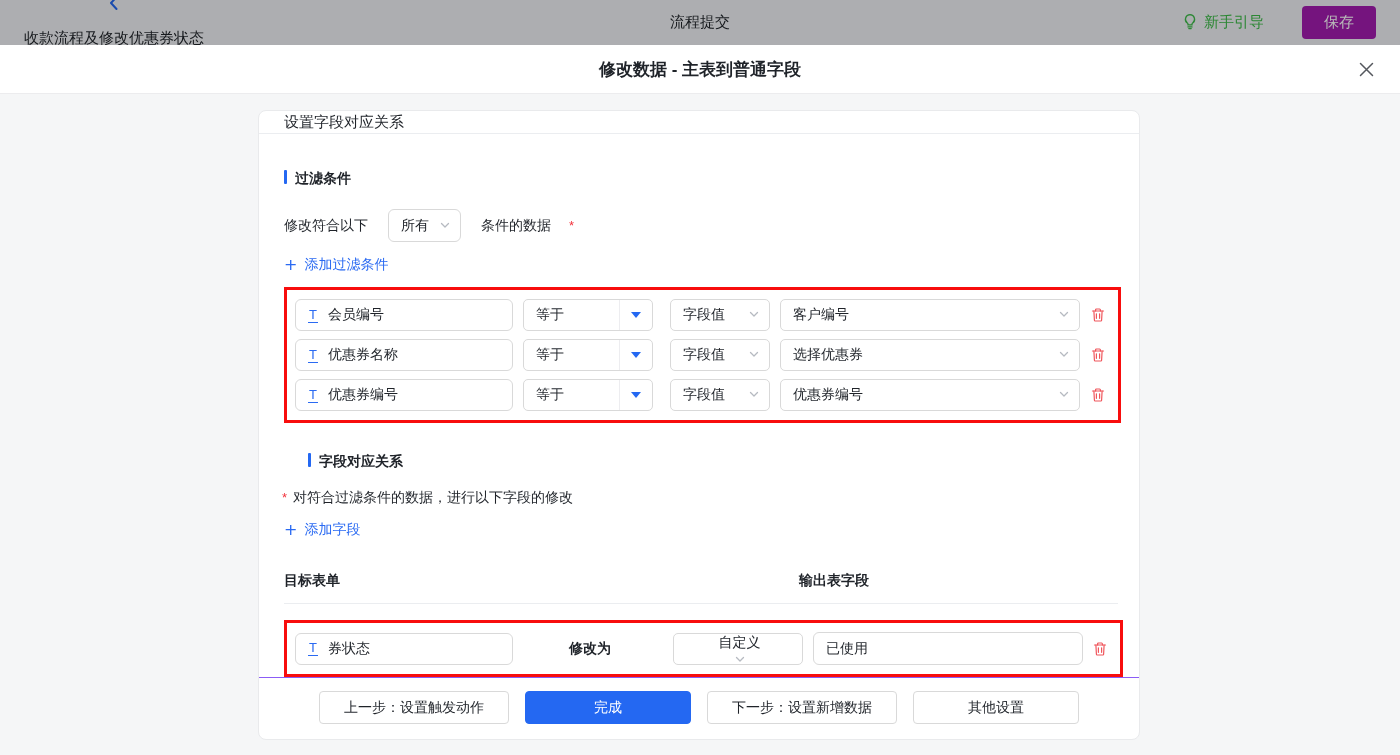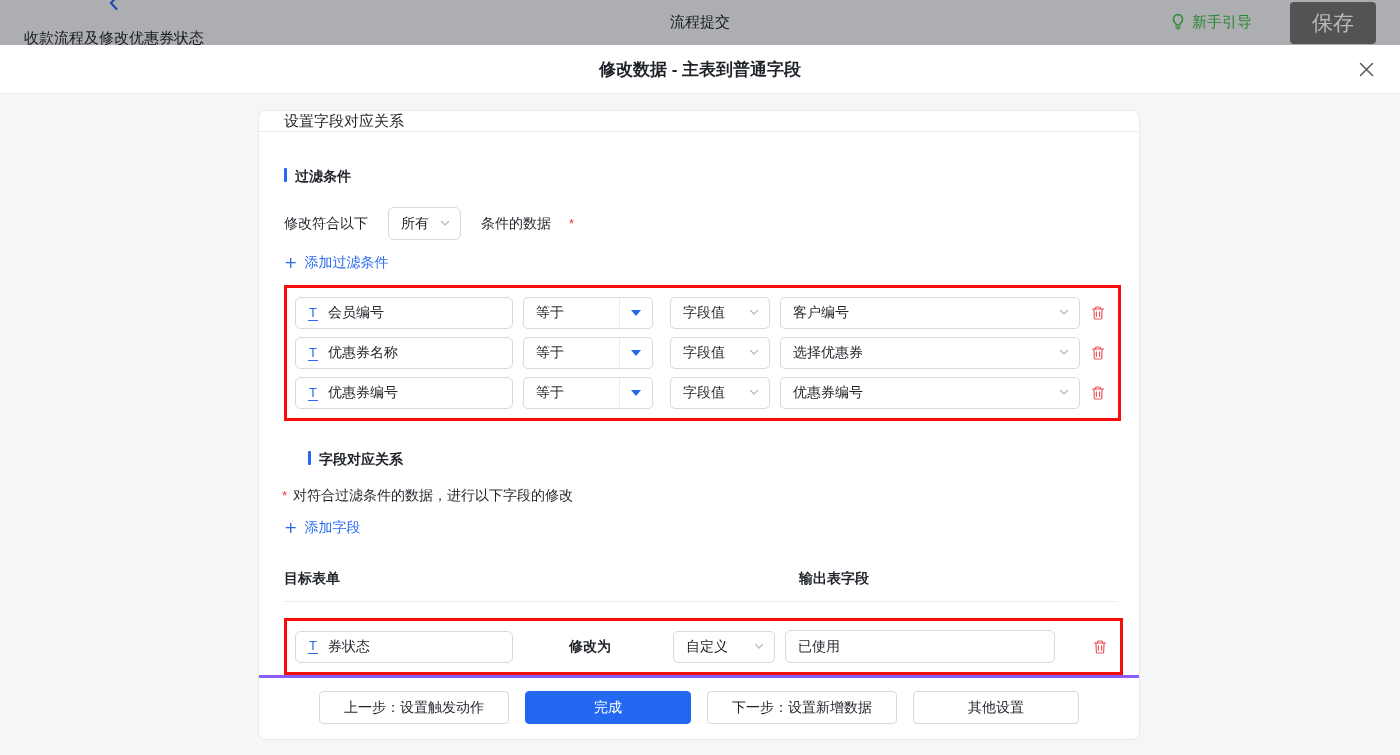--- a/index.html
+++ b/index.html
@@ -48,22 +48,22 @@
     align-items: center;
     gap: 38px;
     position: relative;
     z-index: 1;
   }
   .guide {
     display: flex; align-items: center; gap: 6px;
     color: #3dbb49; font-size: 15px; cursor: pointer;
   }
   .save-btn {
-    background: #737373; color: #ffffff;
-    font-size: 21px;
+    background: #a21caf; color: #ffffff;
+    font-size: 15px;
     border: none; border-radius: 4px;
     padding: 7px 22px;
     cursor: pointer;
   }
 
   
   .modal-header {
     position: relative;
     height: 49px;
     background: #ffffff;
@@ -190,21 +190,21 @@
   .select {
     height: 32px;
     border: 1px solid #d9d9d9; border-radius: 5px;
     background: #fff;
     display: flex; align-items: center; justify-content: space-between;
     padding: 0 9px 0 12px;
     cursor: pointer;
   }
   .select.sm { width: 100px; margin-left: 17px; }
   .select.lg { width: 300px; margin-left: 10px; }
-  .select.md { width: 102px; }
+  .select.md { width: 130px; flex-direction: column; }
 
   .trash {
     margin-left: auto;
     margin-right: 4px;
     color: #f0565c;
     display: flex; align-items: center;
     cursor: pointer;
   }
 
   .desc-line {
@@ -230,21 +230,21 @@
     border: 1px solid #d9d9d9; border-radius: 6px;
     background: #fff;
     display: flex; align-items: center;
     padding: 0 12px;
     margin-left: 10px;
   }
 
   
   .card-footer {
     margin-top: auto;
-    border-top: 3px solid #8b5cf6;
+    border-top: 1px solid #8b5cf6;
     padding: 13px 0 15px 0;
     display: flex; justify-content: center; gap: 16px;
   }
   .btn {
     height: 33px;
     background: #fff;
     border: 1px solid #d9d9d9;
     border-radius: 4px;
     font-size: 14px;
     color: #1f2329;

